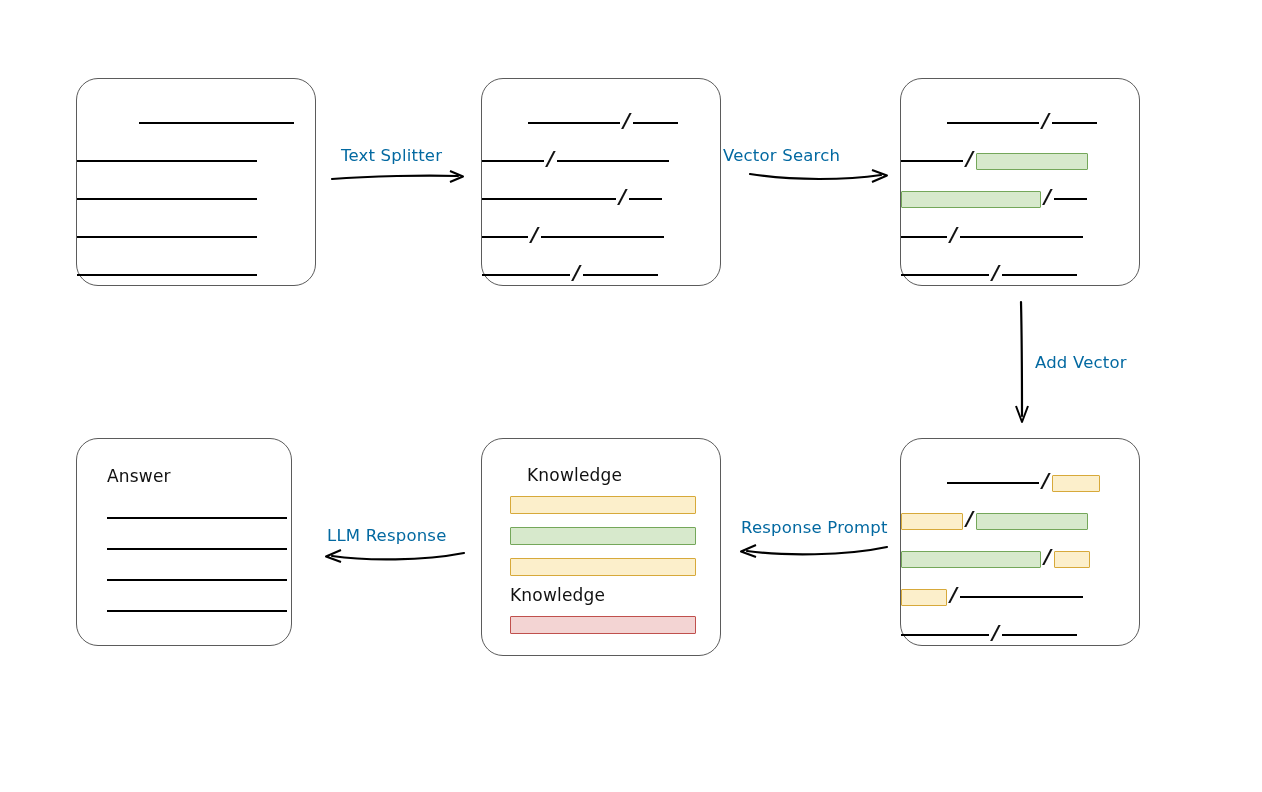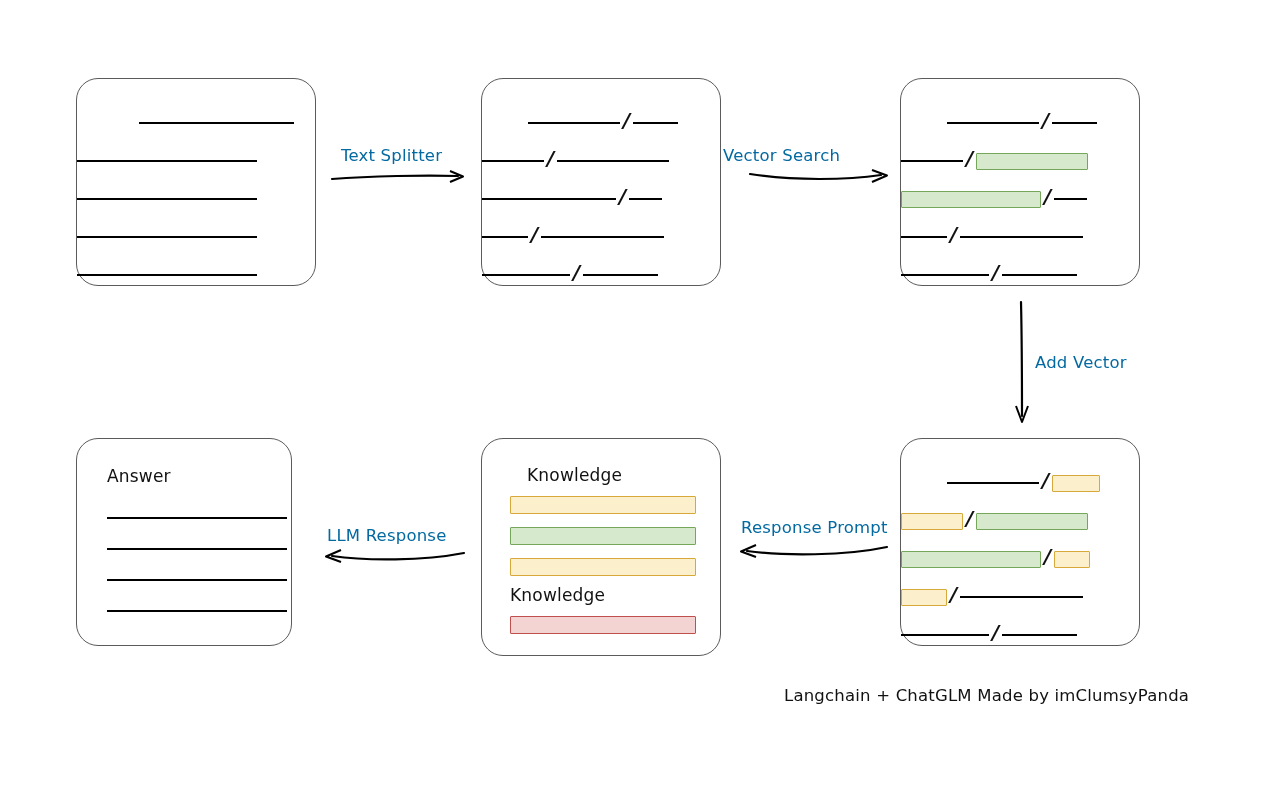--- a/index.html
+++ b/index.html
@@ -270,15 +270,14 @@
           <span class="seg" style="width: 123px;"></span>
         </div>
         <div class="row" style="top: 188px;">
           <span class="seg" style="width: 88px;"></span>
           <span class="slash">/</span>
           <span class="seg" style="width: 75px;"></span>
         </div>
       </div>
   </div>
 
-  <div class="footer" style="left:784px; top:686px;">Langchain + ChatGLM Made by imClumsyPanda</div>
 
 </div>
 
 </body></html>

